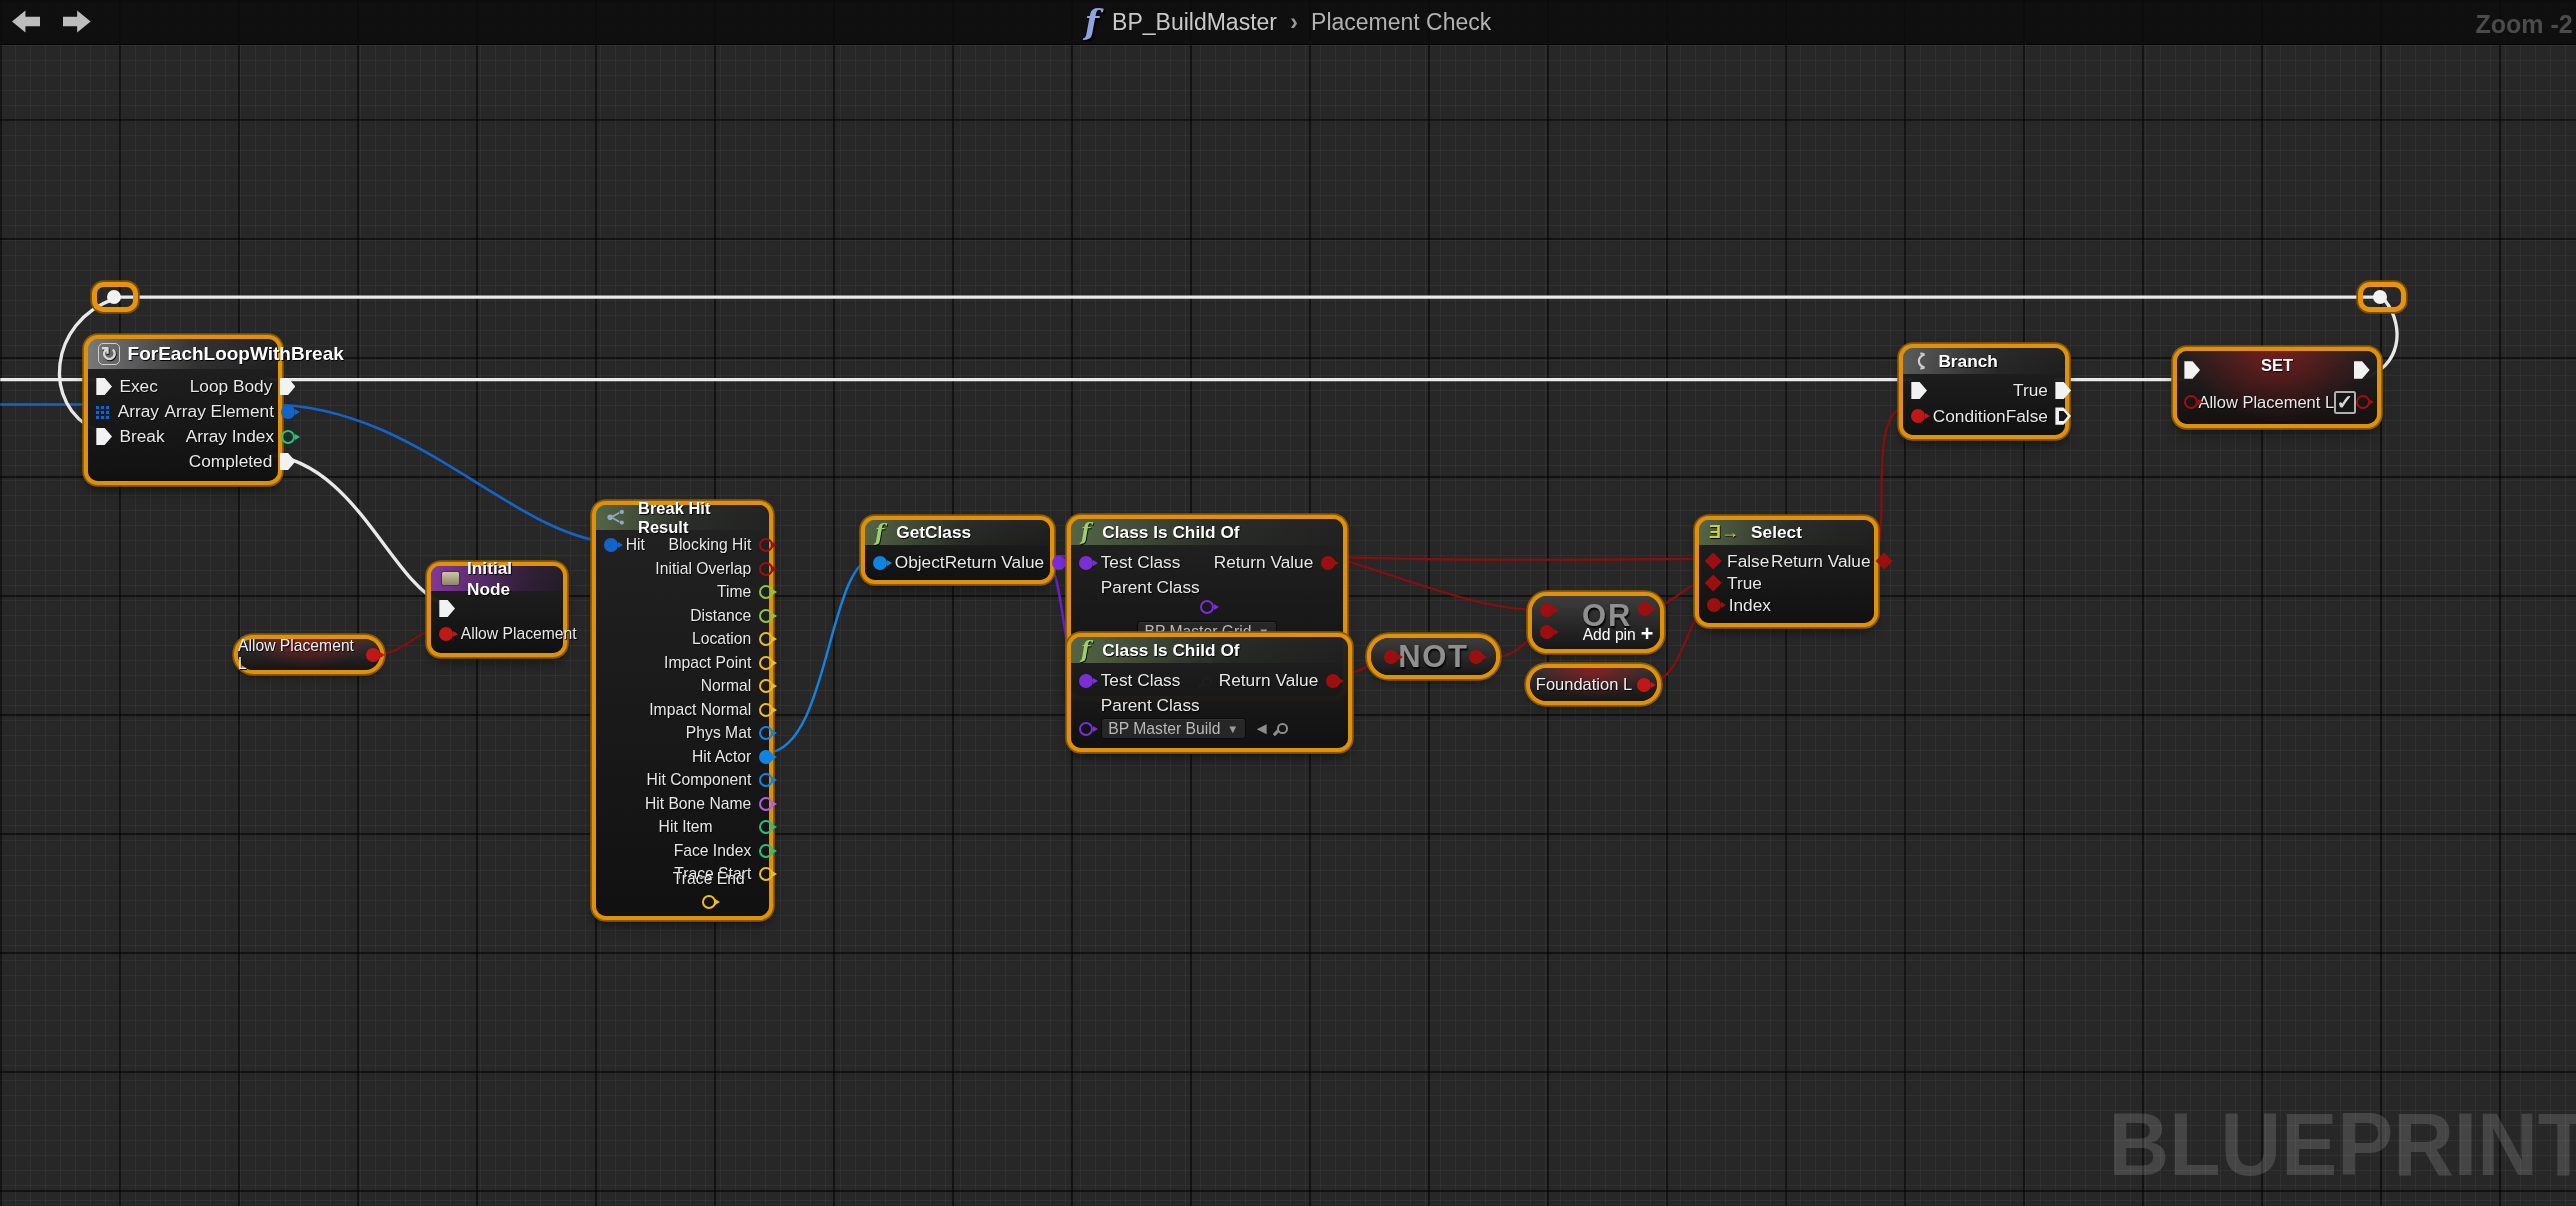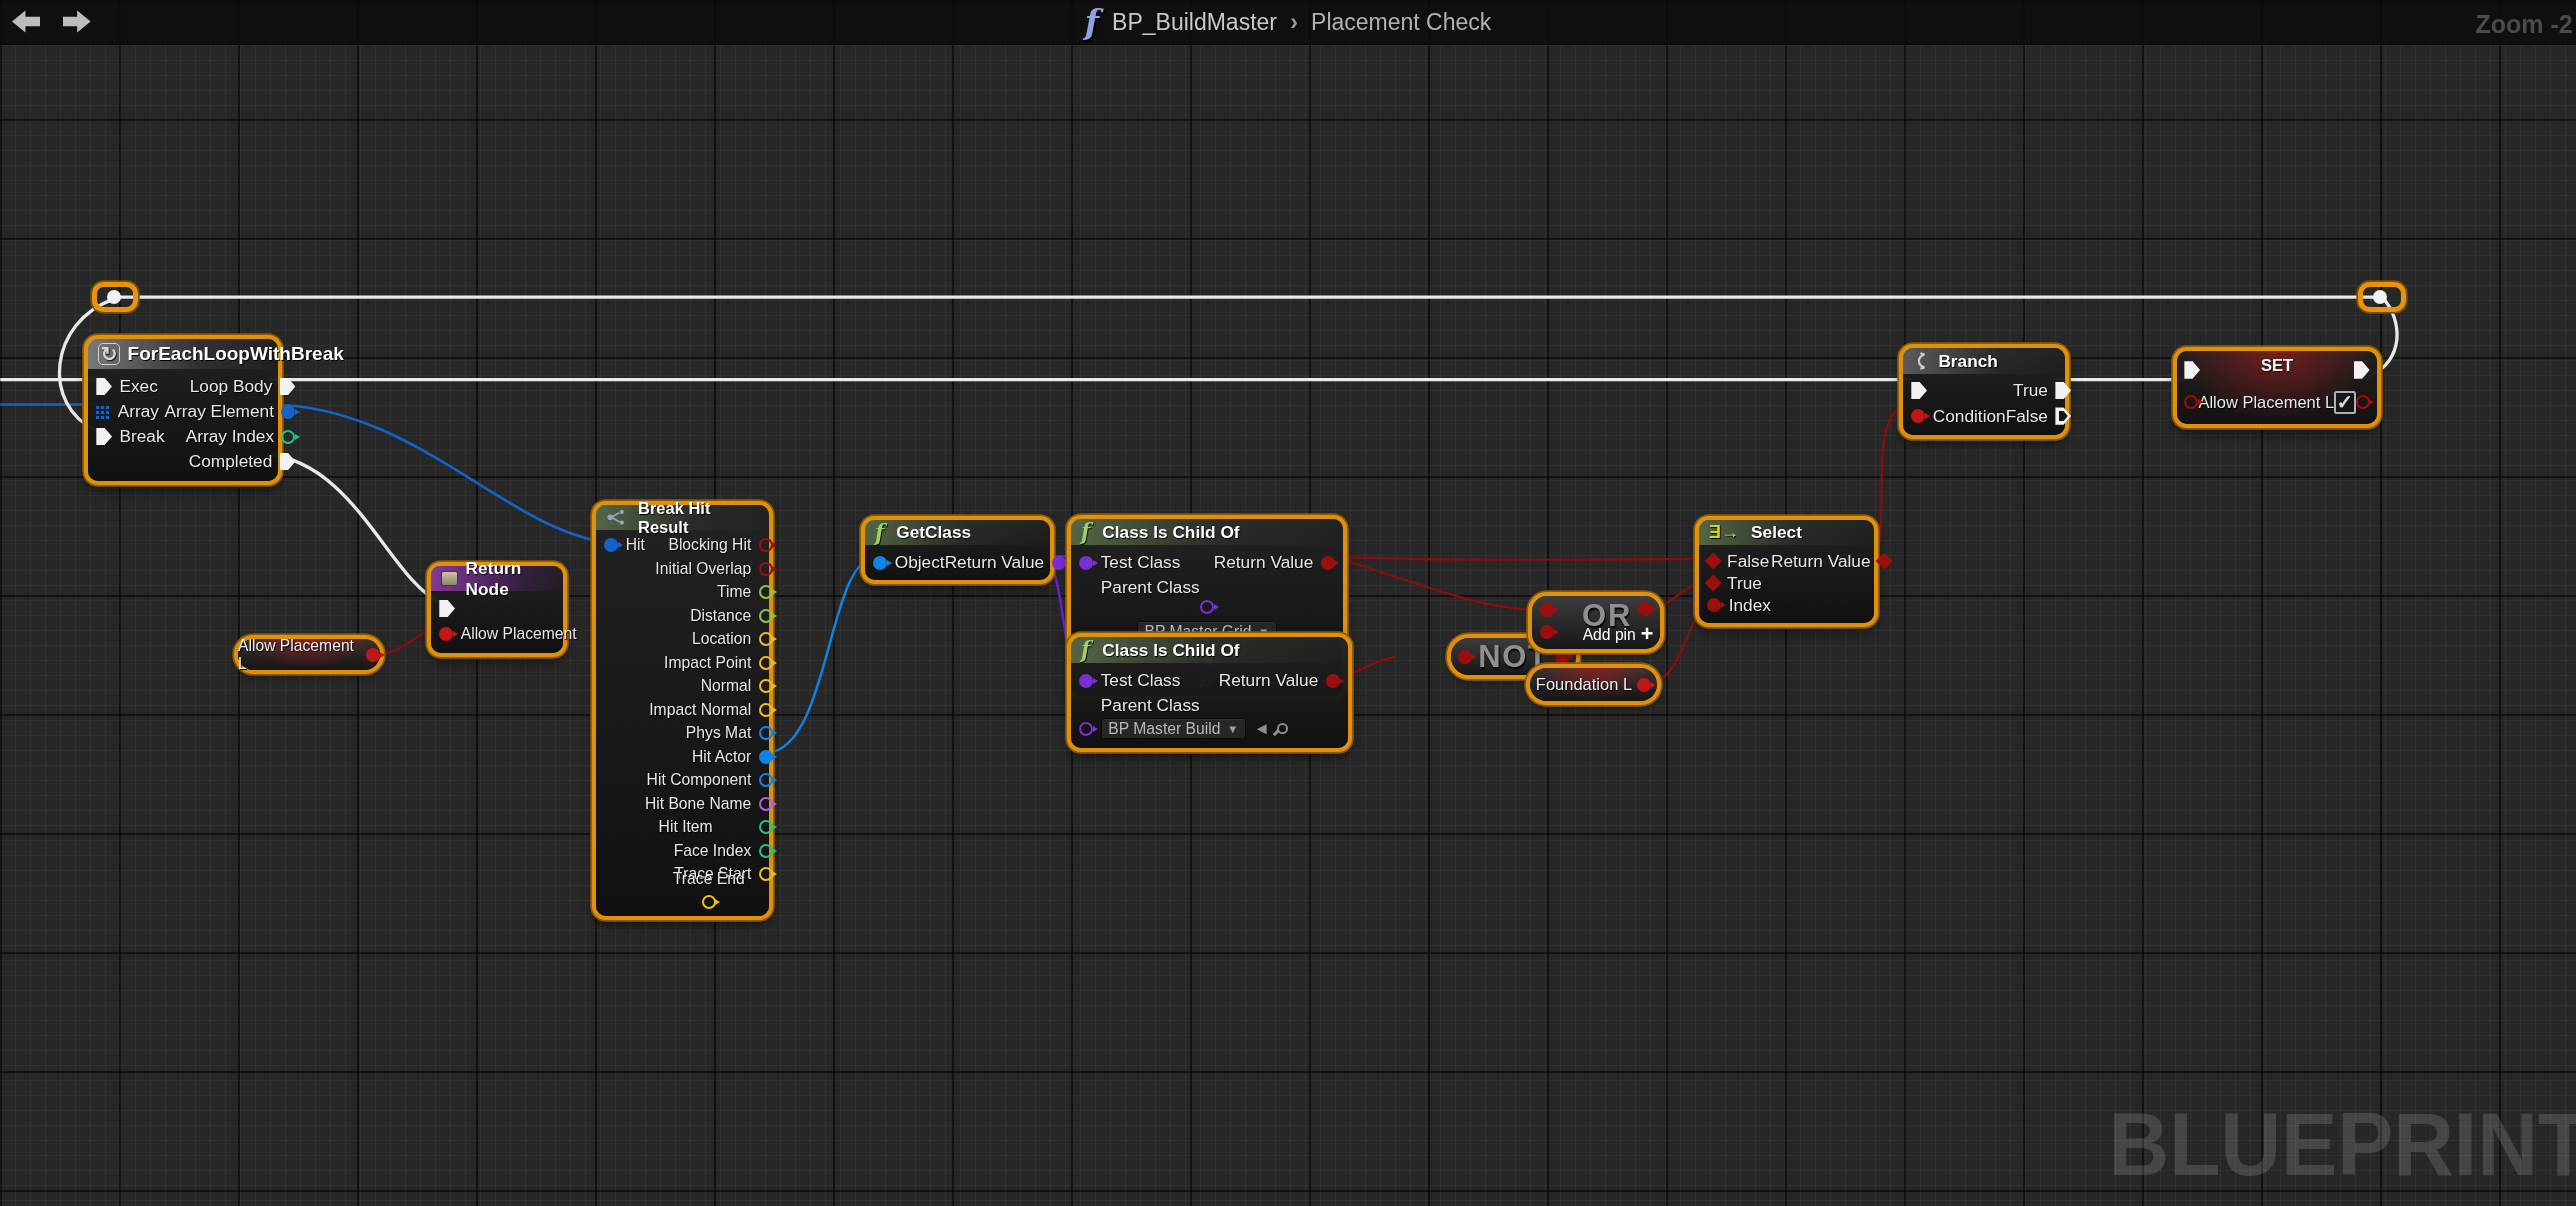--- a/index.html
+++ b/index.html
@@ -204,21 +204,21 @@
             <span class="lbl">Completed</span>
             <span class="exec"></span>
           </div>
       </div>
     </div>
   </div>
 
   <div class="node" style="left:431px; top:566px; width:132px;">
     <div class="hdr event" style="height:25px; font-size:17.3px;">
       <span class="ic-return"></span>
-      <span>Return Node</span>
+      <span>Initial Node</span>
     </div>
     <div class="cols">
         <div class="col">
       <div class="row">
             <span class="exec"></span>
           </div>
       <div class="row">
             <span class="pin filled c-boolbr"></span>
             <span class="lbl" style="font-size:15.7px">Allow Placement</span>
           </div>
@@ -397,21 +397,21 @@
         <span class="combo">
             <span>BP Master Build</span>
             <span class="caret">▼</span>
           </span>
         <span class="miniarrow">◄</span>
         <span class="mag"></span>
       </div>
     </div>
   </div>
 
-  <div class="capsule" style="left:1451px; top:638px; width:125px; height:37px; justify-content:space-between; padding:0 6.6px;">
+  <div class="capsule" style="left:1371px; top:638px; width:125px; height:37px; padding:0 6.6px;">
     <span class="pin filled c-bool"></span>
     <span class="op-lbl">NOT</span>
     <span class="pin filled c-bool"></span>
   </div>
 
   <div class="capsule" style="left:1532px; top:596px; width:128px; height:53px; border-radius:15px;">
     <span class="pin filled c-bool" style="position:absolute; left:8.3px; top:7.4px;"></span>
     <span class="pin filled c-bool" style="position:absolute; left:8.3px; top:29px;"></span>
     <span class="pin filled c-bool" style="position:absolute; right:8.3px; top:5.8px;"></span>
     <span class="op-lbl" style="position:absolute; right:28px; top:1.7px;">OR</span>

